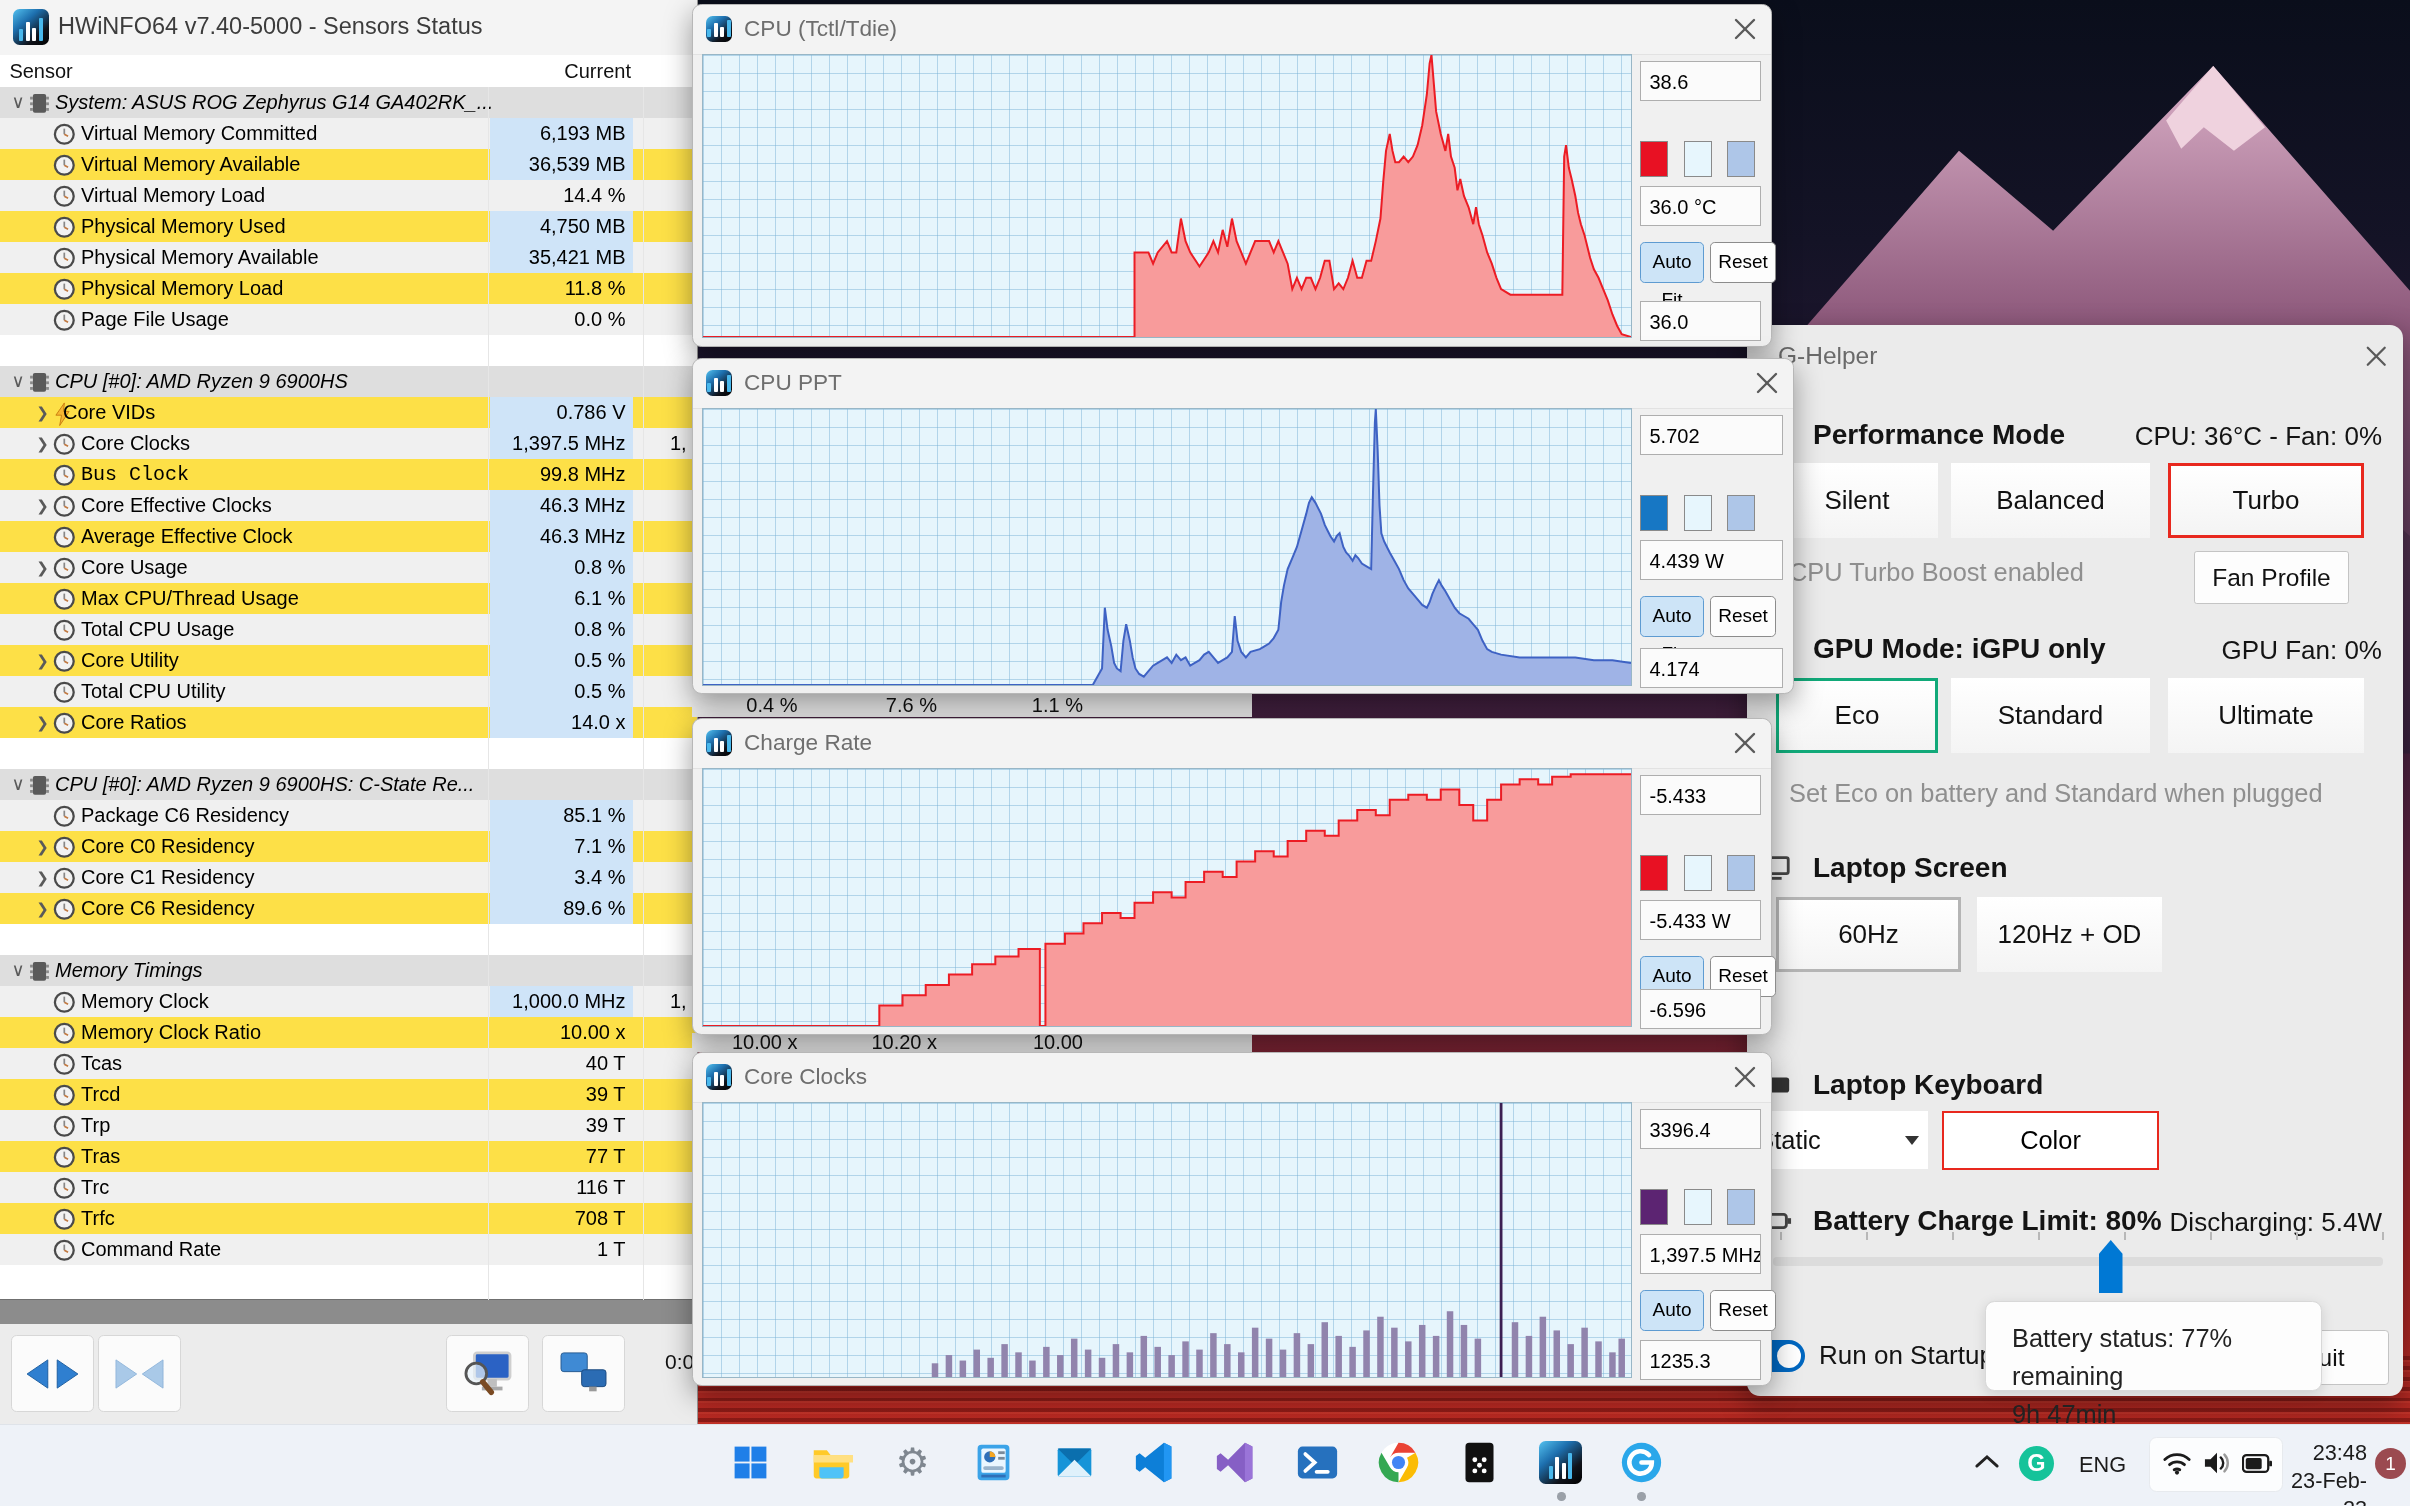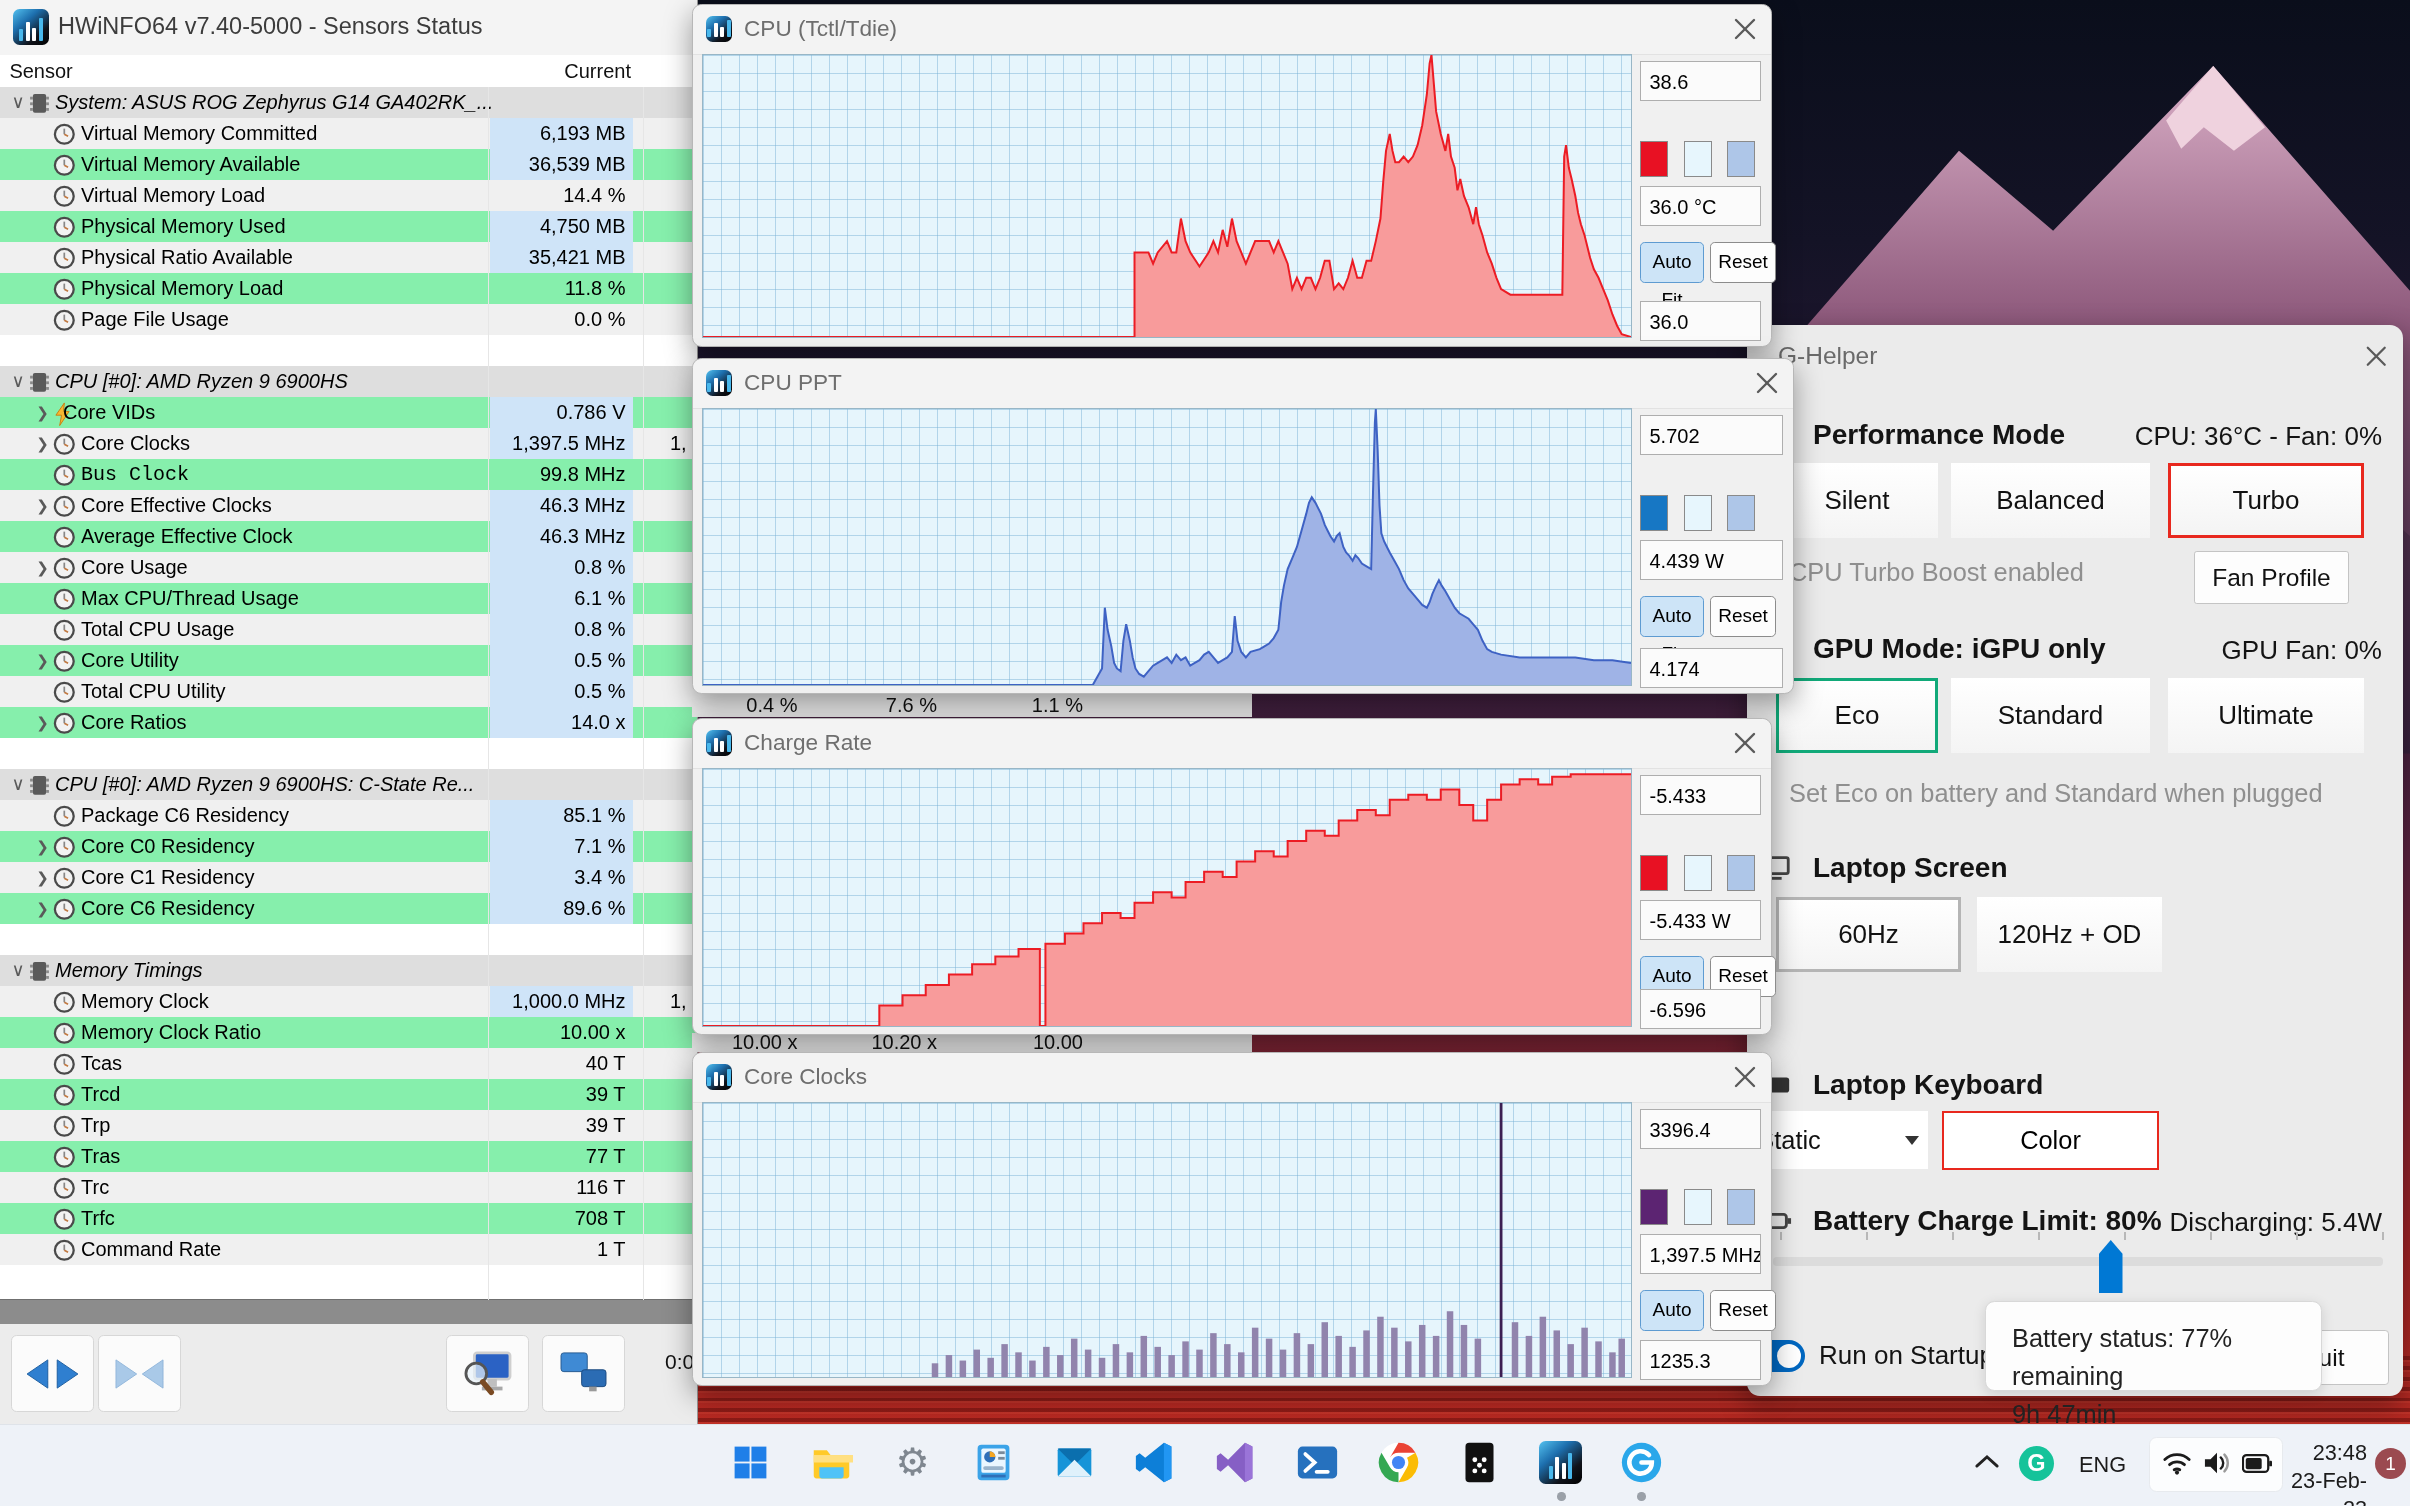--- a/index.html
+++ b/index.html
@@ -19,21 +19,21 @@
   #hwinfo{left:0;top:0;width:697px;height:1424px;background:#f0f0f0;z-index:1;border-right:0.9px solid #9a9a9a}
   #hw-titlebar{left:0;top:0;width:697px;height:55px;background:#f4f4f4;border-bottom:0.9px solid #d9d9d9}
   .hwlogo{border-radius:6.6px;background:linear-gradient(140deg,#54c2f0 0%,#1d6fae 34%,#10131a 72%,#000 100%);display:flex;align-items:flex-end;justify-content:center;gap:2.8px;padding-bottom:4.7px;box-sizing:border-box}
   .hwlogo i{display:block;width:3.8px;background:#fff;border-radius:0.9px}
   .hwlogo i.b{background:#49b8ec}
   #hw-title{left:58px;top:13px;font-size:23.5px;color:#3c3c3c}
   #hw-header{left:0;top:55px;width:697px;height:32px;background:#fff;border-bottom:0.9px solid #cfcfcf;font-size:20px;color:#111}
   #hw-header .h1{position:absolute;left:9.4px;top:4.7px}
   #hw-header .h2{position:absolute;left:490px;width:141px;top:4.7px;text-align:right}
   #hw-rows{left:0;top:87px;width:697px;height:1213px;background:#fff;overflow:hidden}
-  .hw-row{position:relative;height:31px;font-size:20px;color:#000;background:#86efac}
+  .hw-row{position:relative;height:31px;font-size:20px;color:#000;background:#fde047}
   .hw-row.alt{background:#f0f0f0}
   .hw-row.group{background:#dedede;font-style:italic}
   .hw-row .chev{position:absolute;top:3.8px;width:21px;text-align:center;color:#5a5a5a;font-size:18px;font-style:normal}
   .hw-row .icon{position:absolute;top:4.7px}
   .hw-row .lbl{position:absolute;top:3.8px;white-space:nowrap}
   .hw-row .val{position:absolute;left:490px;width:143px;top:0;height:31px;line-height:31px;text-align:right;padding-right:7.5px;box-sizing:border-box}
   .hw-row .val.hl{background:#cfe4f8}
   .hw-row .extra{position:absolute;left:670px;top:3.8px;white-space:nowrap}
   .gridline{position:absolute;top:87px;width:0.9px;height:1213px;background:#e6e6e6;z-index:2}
   #hw-scroll{left:0;top:1299px;width:697px;height:24.5px;background:#8c8c8c;border-top:0.9px solid #6f6f6f}
@@ -201,21 +201,21 @@
   </div>
       <div class="hw-row alt">
     <span class="chev" style="left: 32px; font-size: 15px; top: 6.6px;"></span>
 
     <span class="icon ic-clock" style="display: inline; left: 53px;"><svg width="22.6" height="22.6" viewBox="0 0 24 24">
             <circle cx="12" cy="12" r="10" fill="#f2f2f2" stroke="#4a4a4a" stroke-width="2.4"></circle>
             <line x1="12" y1="12" x2="12" y2="6" stroke="#888" stroke-width="1.8"></line>
             <line x1="12" y1="12" x2="16" y2="14" stroke="#c07840" stroke-width="1.8"></line>
           </svg></span>
 
-    <span class="lbl" style="left: 81px;">Physical Ratio Available</span>
+    <span class="lbl" style="left: 81px;">Physical Memory Available</span>
     <span class="val hl">35,421 MB</span>
     <span class="extra"></span>
   </div>
       <div class="hw-row">
     <span class="chev" style="left: 32px; font-size: 15px; top: 6.6px;"></span>
 
     <span class="icon ic-clock" style="display: inline; left: 53px;"><svg width="22.6" height="22.6" viewBox="0 0 24 24">
             <circle cx="12" cy="12" r="10" fill="#f2f2f2" stroke="#4a4a4a" stroke-width="2.4"></circle>
             <line x1="12" y1="12" x2="12" y2="6" stroke="#888" stroke-width="1.8"></line>
             <line x1="12" y1="12" x2="16" y2="14" stroke="#c07840" stroke-width="1.8"></line>

